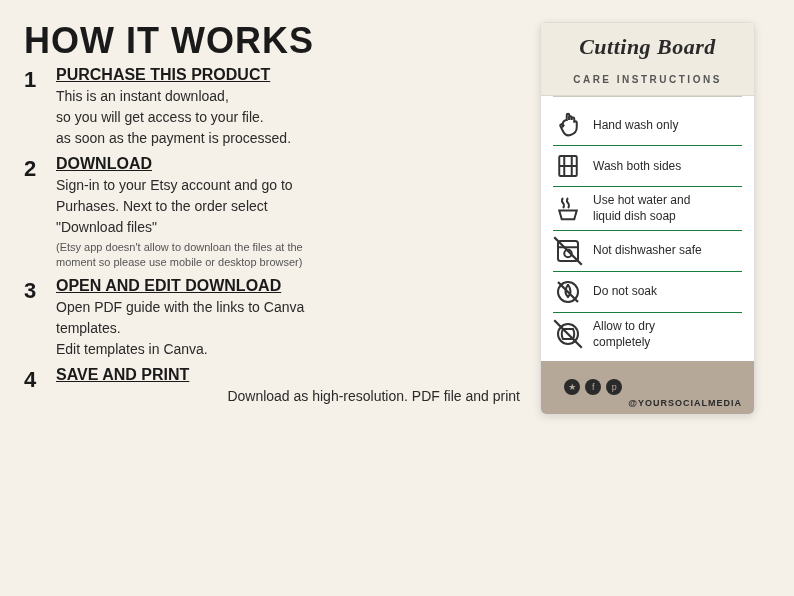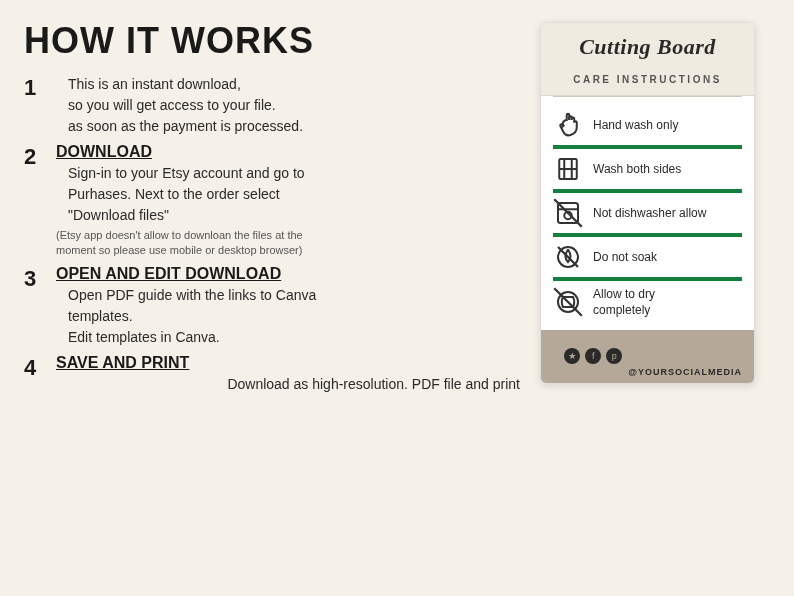--- a/index.html
+++ b/index.html
@@ -26,21 +26,20 @@
       flex: 1;
       display: flex;
       flex-direction: column;
       gap: 4px;
     }
 
     .main-title {
       font-size: 36px;
       font-weight: 900;
       color: #1a1a1a;
-      margin-bottom: 8px;
       letter-spacing: 1px;
     }
 
     .step {
       display: flex;
       gap: 10px;
       margin-bottom: 6px;
     }
 
     .step-number {
@@ -60,21 +59,20 @@
       font-weight: 700;
       color: #1a1a1a;
       text-decoration: underline;
       margin-bottom: 2px;
     }
 
     .step-body {
       font-size: 14px;
       color: #2a2a2a;
       line-height: 1.5;
-      margin-left: 12px;
     }
 
     .step-note {
       font-size: 11px;
       color: #555;
       line-height: 1.4;
       margin-top: 2px;
     }
 
     
@@ -129,21 +127,21 @@
 
     .card-body {
       padding: 8px 12px 6px;
     }
 
     .care-item {
       display: flex;
       align-items: center;
       gap: 10px;
       padding: 5px 0;
-      border-bottom: 4px solid #15803d;
+      border-bottom: 1px solid #15803d;
     }
 
     .care-item:last-child {
       border-bottom: none;
     }
 
     .care-icon {
       width: 30px;
       min-width: 30px;
       height: 30px;
@@ -201,20 +199,21 @@
 
 <div class="main-container">
 
   <div class="left-panel">
     <h1 class="main-title">HOW IT WORKS</h1>
 
     <div id="steps-container">
         <div class="step">
           <span class="step-number">1</span>
           <div class="step-content">
+            <div class="step-title">PURCHASE THIS PRODUCT</div>
             <div class="step-body" style="white-space: pre-line;">This is an instant download,
 so you will get access to your file.
 as soon as the payment is processed.</div>
           </div>
         </div>
         <div class="step">
           <span class="step-number">2</span>
           <div class="step-content">
             <div class="step-title">DOWNLOAD</div>
             <div class="step-body" style="white-space: pre-line;">Sign-in to your Etsy account and go to
@@ -268,27 +267,38 @@
     <line x1="5" y1="12" x2="19" y2="12"></line>
     <path d="M9 4 L9 20"></path>
     <path d="M15 4 L15 20"></path>
   </svg>
             </div>
             <div class="care-text" style="white-space: pre-line;">Wash both sides</div>
           </div>
           <div class="care-item">
             <div class="care-icon">
               <svg viewBox="0 0 24 24" fill="none" stroke="#333" stroke-width="1.6">
+    <path d="M8 4 C8 4 6 6 8 8 S8 12 8 12"></path>
+    <path d="M12 4 C12 4 10 6 12 8 S12 12 12 12"></path>
+    <path d="M5 14 h14 l-2 7 H7 z"></path>
+  </svg>
+            </div>
+            <div class="care-text" style="white-space: pre-line;">Use hot water and
+liquid dish soap</div>
+          </div>
+          <div class="care-item">
+            <div class="care-icon">
+              <svg viewBox="0 0 24 24" fill="none" stroke="#333" stroke-width="1.6">
     <rect x="4" y="4" width="16" height="16" rx="2"></rect>
     <line x1="4" y1="9" x2="20" y2="9"></line>
     <circle cx="12" cy="14" r="3"></circle>
     <line x1="1" y1="1" x2="23" y2="23" stroke="#333" stroke-width="1.8"></line>
   </svg>
             </div>
-            <div class="care-text" style="white-space: pre-line;">Not dishwasher allow</div>
+            <div class="care-text" style="white-space: pre-line;">Not dishwasher safe</div>
           </div>
           <div class="care-item">
             <div class="care-icon">
               <svg viewBox="0 0 24 24" fill="none" stroke="#333" stroke-width="1.6">
     <circle cx="12" cy="12" r="8"></circle>
     <line x1="4" y1="4" x2="20" y2="20" stroke="#333" stroke-width="1.8"></line>
     <path d="M12 6 Q16 12 12 16 Q8 12 12 6"></path>
   </svg>
             </div>
             <div class="care-text" style="white-space: pre-line;">Do not soak</div>

